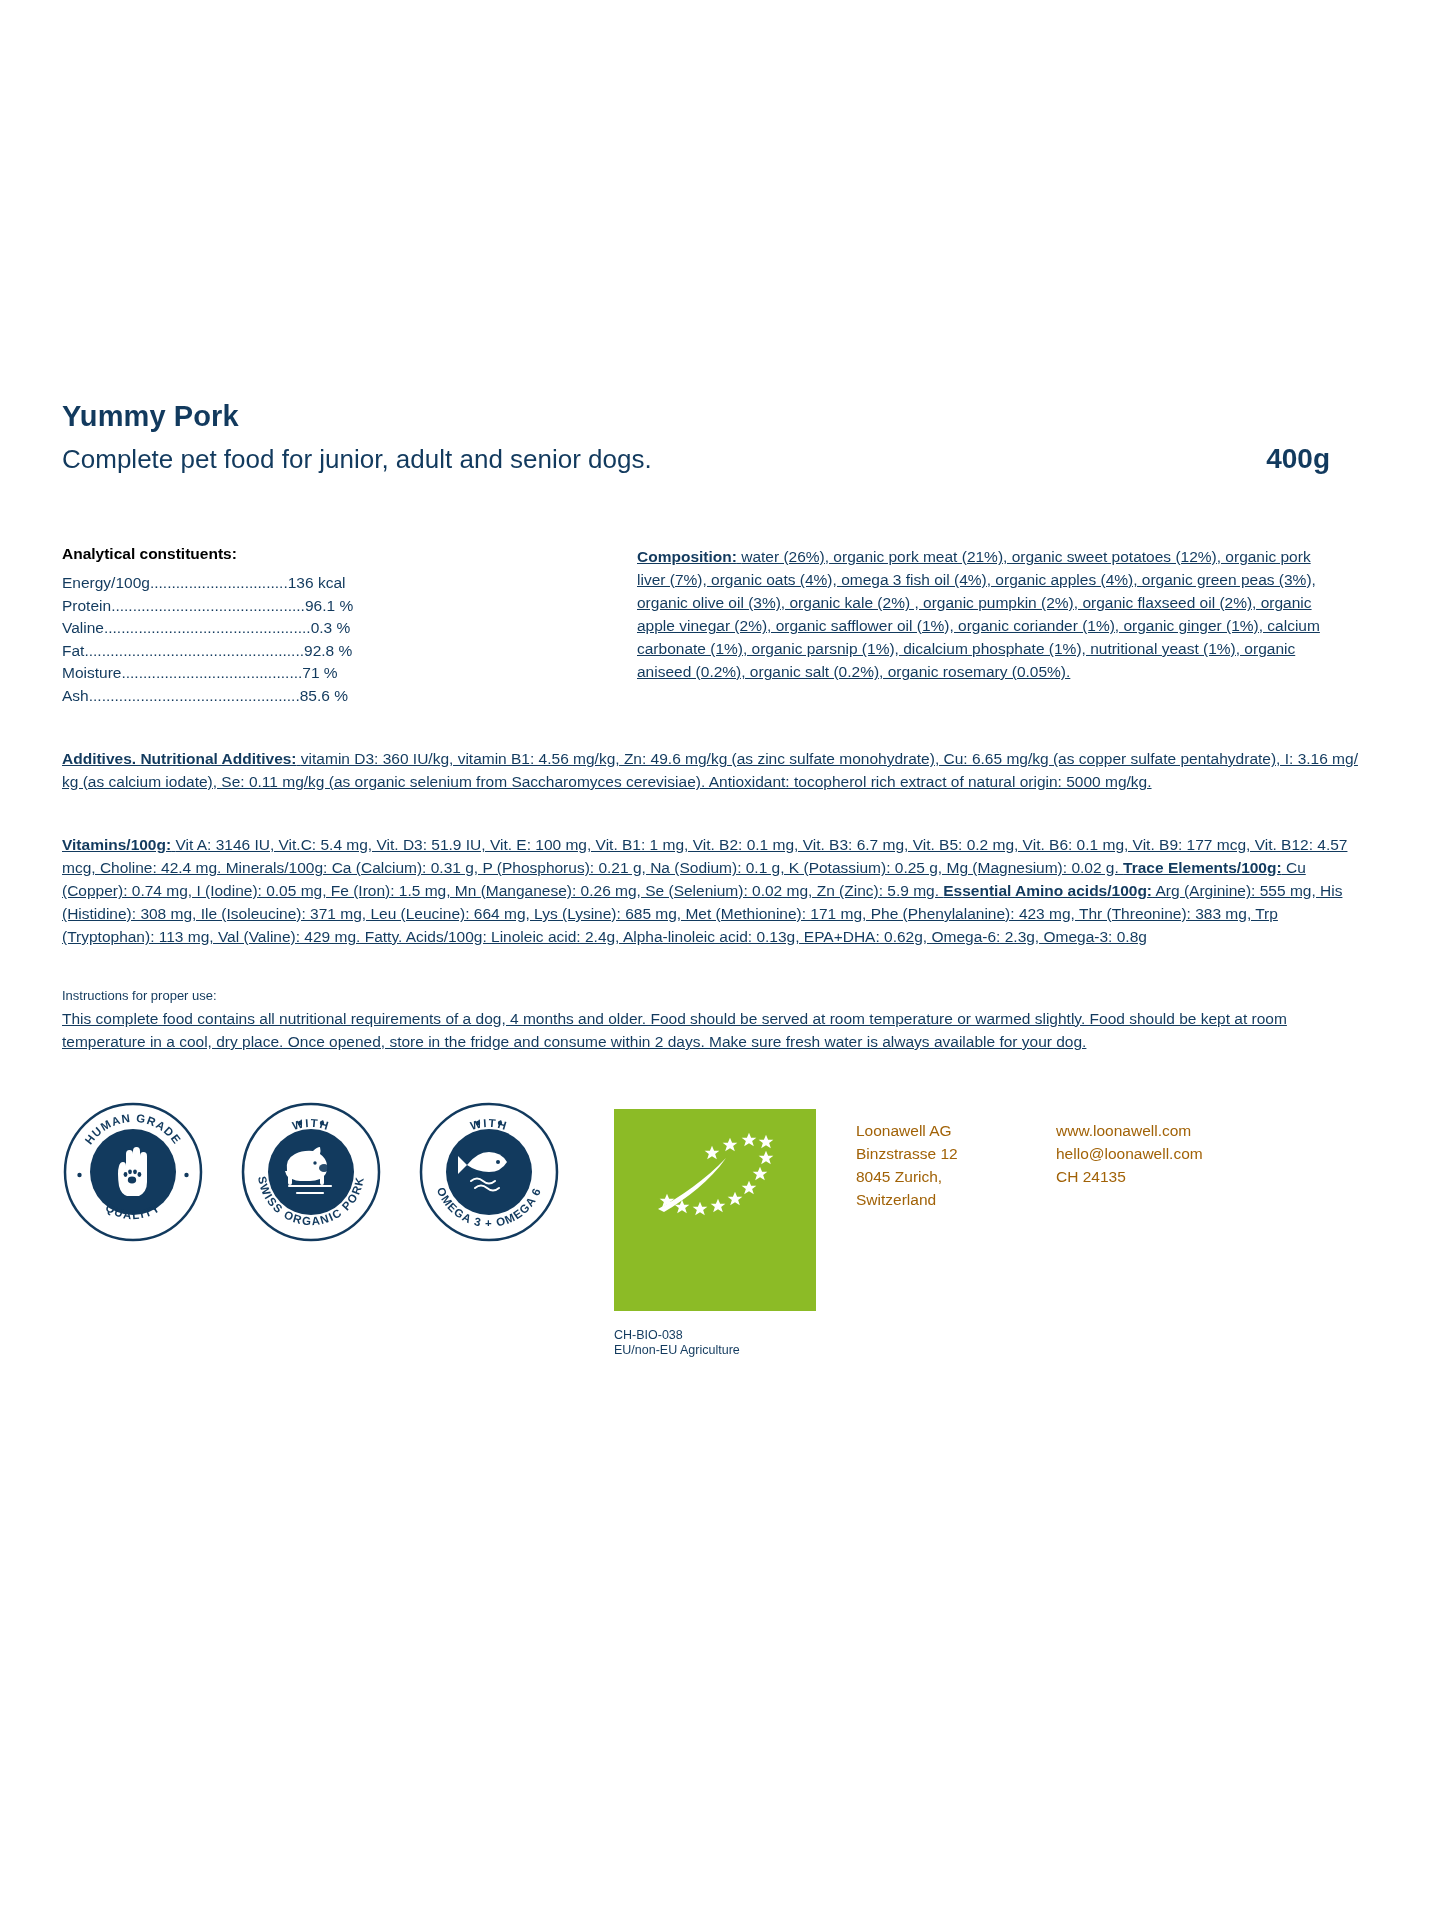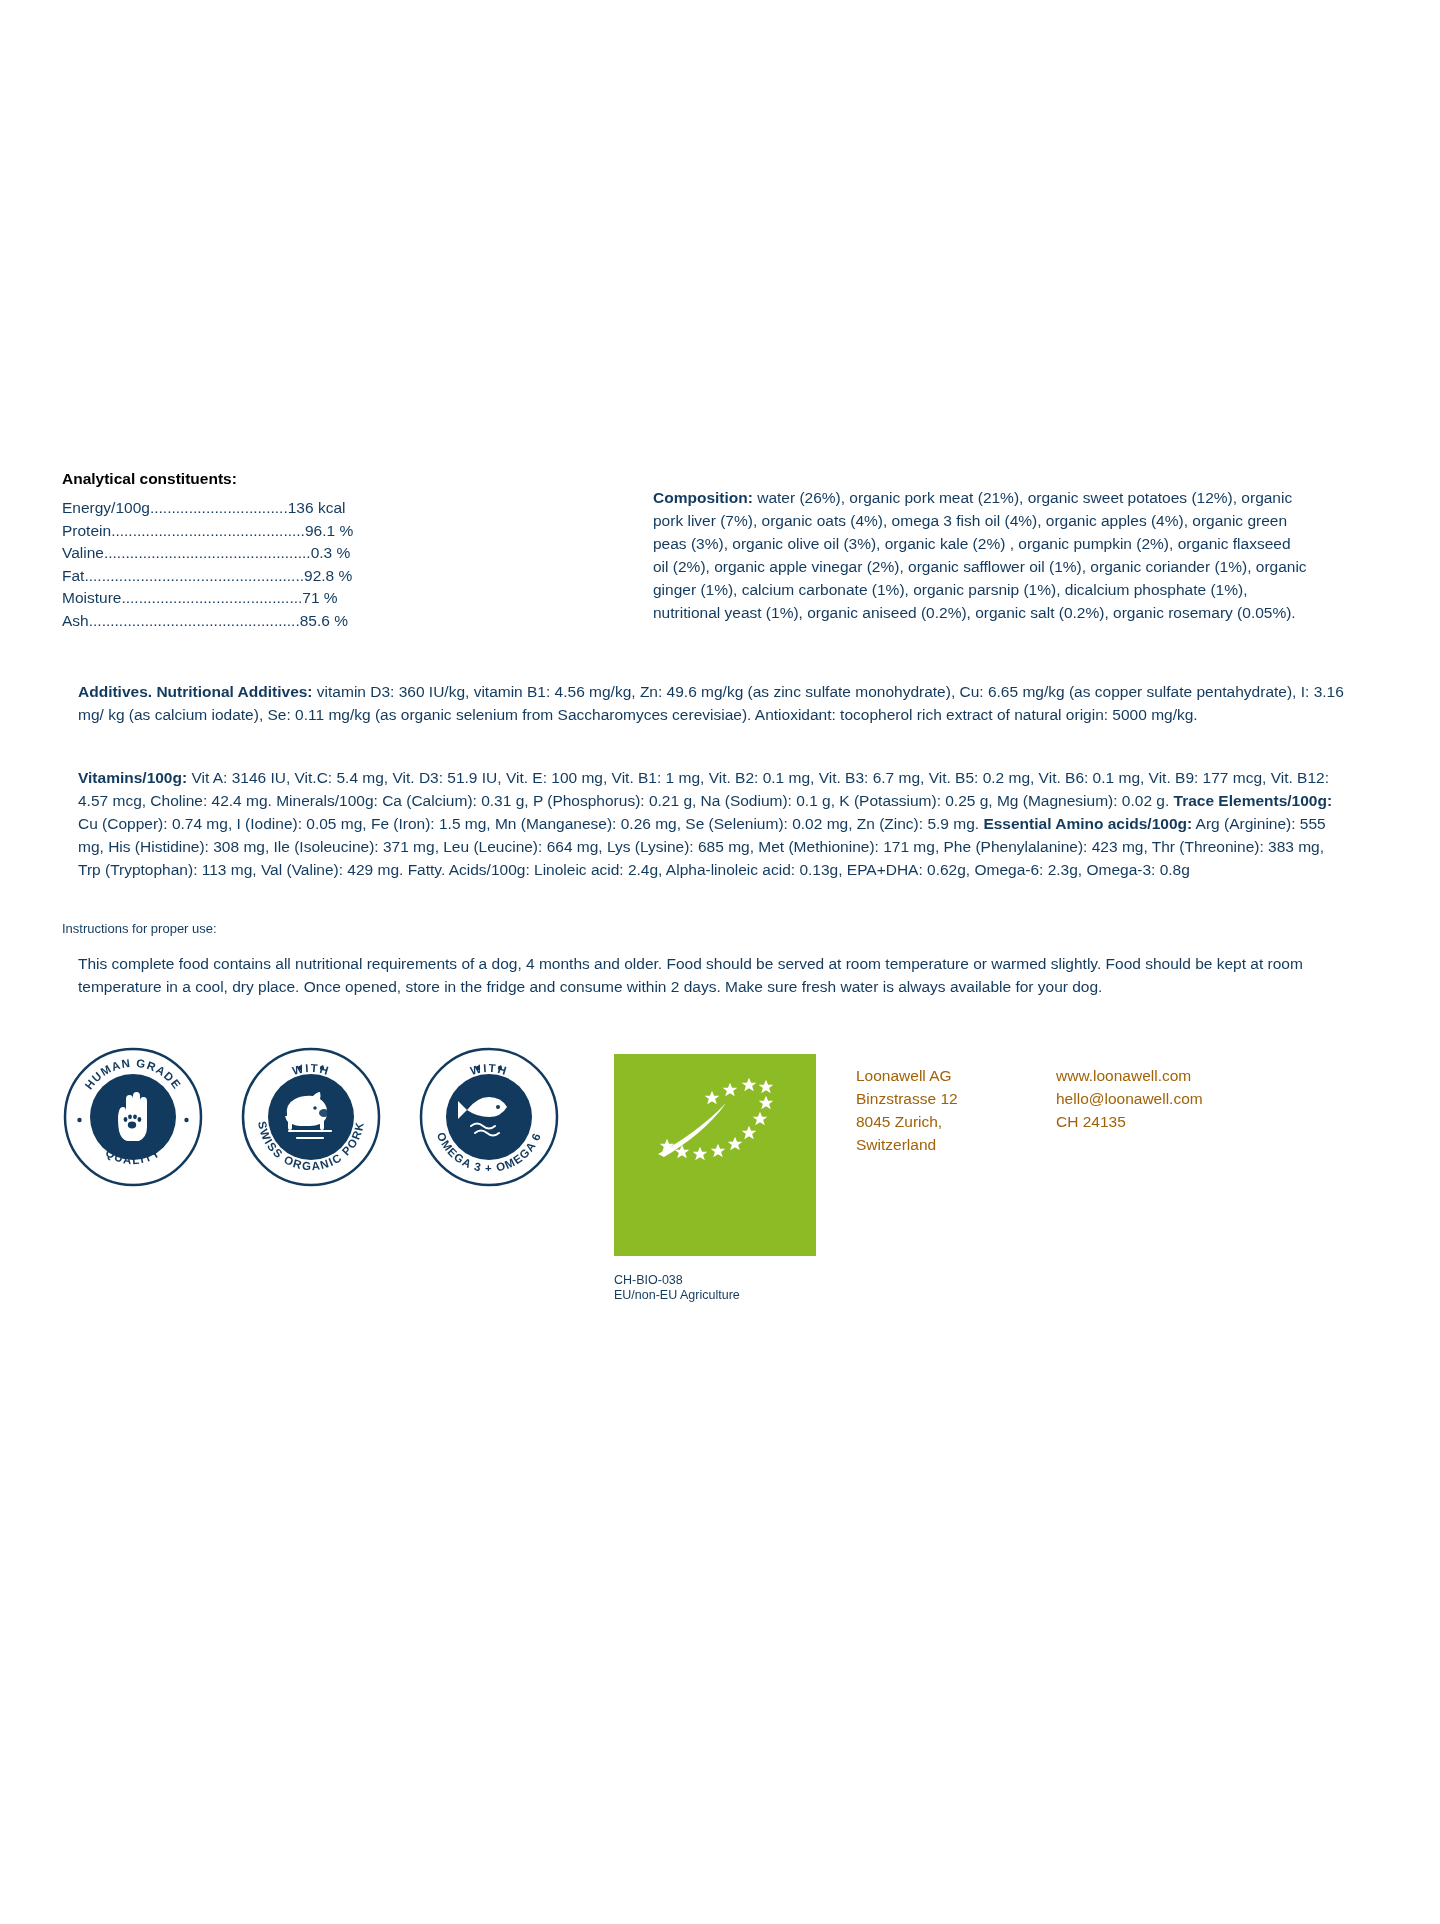--- a/index.html
+++ b/index.html
@@ -79,21 +79,22 @@
   .analytic-line {
     font-size: 15.5px;
     line-height: 22.5px;
     color: #123a5e;
     white-space: pre;
   }
   .para {
     font-size: 15.5px;
     line-height: 23px;
     color: #123a5e;
-    margin: 16px;
+    margin: 0;
+    text-decoration: underline;
   }
 
   
   .section {
     margin-top: 40px;
     padding-right: 20px;
   }
   .section-head-inline {
     font-weight: bold;
   }
@@ -150,20 +151,27 @@
   .addr-line { white-space: nowrap; }
 
   svg { display: block; }
 </style>
 </head>
 <body>
 
 <div class="page">
   <div class="content">
 
+    <div class="header">
+      <h1 class="product-title">Yummy Pork</h1>
+      <div class="subtitle-row">
+        <div class="product-subtitle">Complete pet food for junior, adult and senior dogs.</div>
+        <div class="weight">400g</div>
+      </div>
+    </div>
 
     <div class="two-col">
       <div class="col-left">
         <div class="block-heading">Analytical constituents:</div>
         <div class="analytic-line"><span>Energy/100g</span><span>................................</span><span>136 kcal</span></div>
         <div class="analytic-line"><span>Protein</span><span>.............................................</span><span>96.1 %</span></div>
         <div class="analytic-line"><span>Valine</span><span>................................................</span><span>0.3 %</span></div>
         <div class="analytic-line"><span>Fat</span><span>...................................................</span><span>92.8 %</span></div>
         <div class="analytic-line"><span>Moisture</span><span>..........................................</span><span>71 %</span></div>
         <div class="analytic-line"><span>Ash</span><span>.................................................</span><span>85.6 %</span></div>

